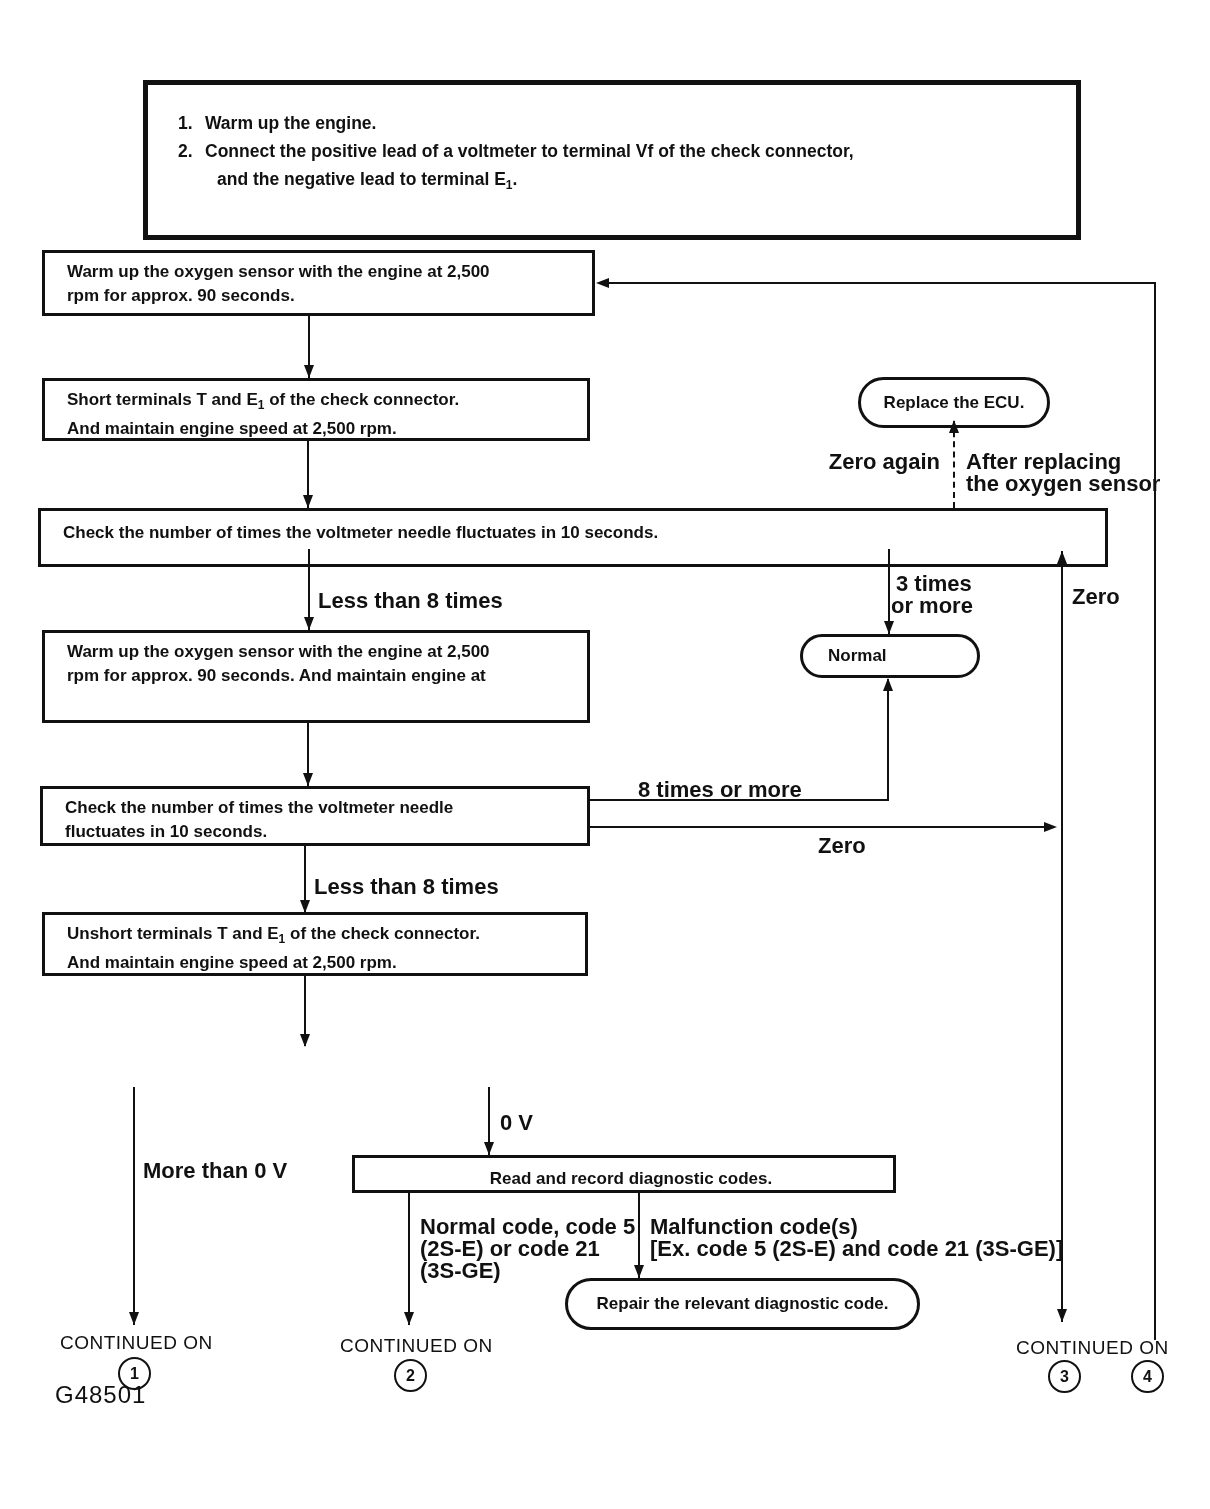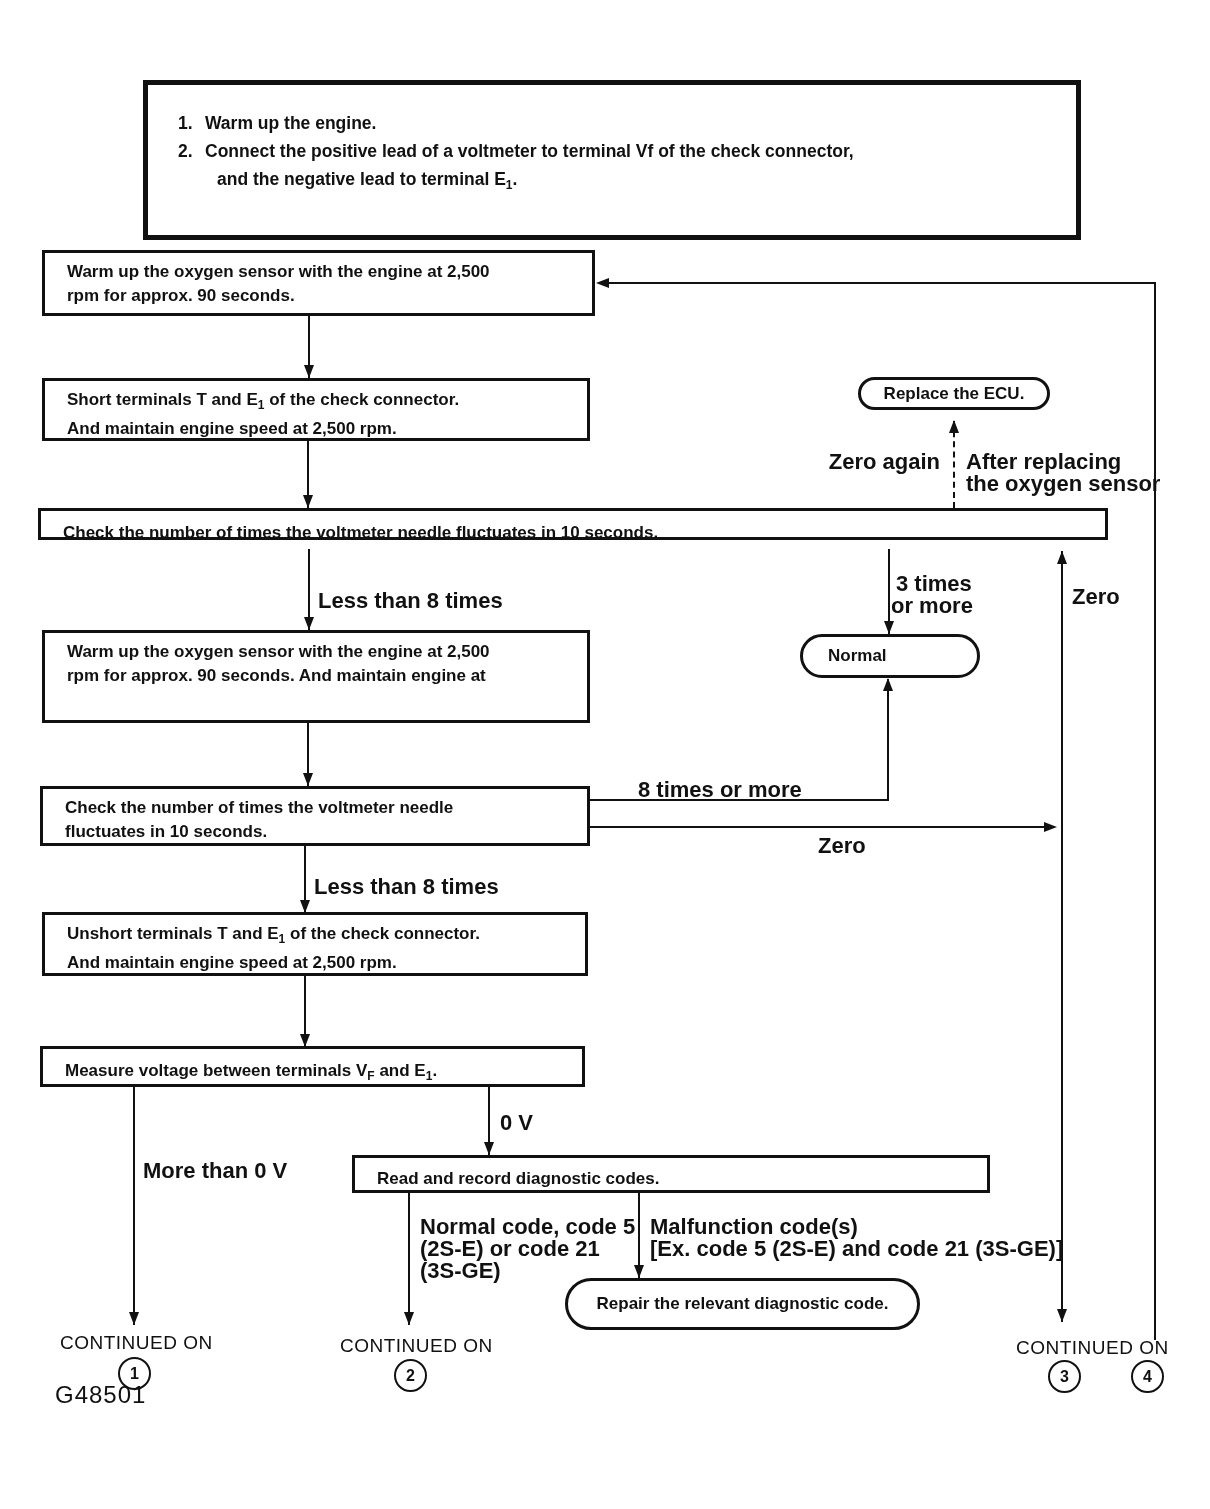--- a/index.html
+++ b/index.html
@@ -54,48 +54,45 @@
   <div class="box" style="left:42px;top:250px;width:553px;height:66px;">
     <div>Warm up the oxygen sensor with the engine at 2,500</div>
     <div>rpm for approx. 90 seconds.</div>
   </div>
 
   <div class="box" style="left:42px;top:378px;width:548px;height:63px;">
     <div><span>Short terminals T and E</span><span class="subsc">1</span><span>  of the check connector.</span></div>
     <div>And maintain engine speed at 2,500 rpm.</div>
   </div>
 
-  <div class="box" style="left:38px;top:508px;width:1070px;height:32px;line-height:30px;">
+  <div class="box" style="left:38px;top:508px;width:1070px;height:59px;line-height:30px;">
     <div>Check the number of times the voltmeter needle fluctuates in 10 seconds.</div>
   </div>
 
   <div class="box" style="left:42px;top:630px;width:548px;height:93px;">
     <div>Warm up the oxygen sensor with the engine at 2,500</div>
     <div>rpm for approx. 90 seconds.  And maintain engine at</div>
   </div>
 
   <div class="box" style="left:40px;top:786px;width:550px;height:60px;">
     <div>Check the number of times the voltmeter needle</div>
     <div>fluctuates in 10 seconds.</div>
   </div>
 
   <div class="box" style="left:42px;top:912px;width:546px;height:64px;">
     <div><span>Unshort terminals T and E</span><span class="subsc">1</span><span>  of the check connector.</span></div>
     <div>And maintain engine speed at 2,500 rpm.</div>
   </div>
 
-  <div class="box" style="left:40px;top:1046px;width:545px;height:41px;line-height:30px;">
-    <div><span>Measure voltage between terminals V</span><span class="subsc">F</span><span> and E</span><span class="subsc">1</span><span>.</span></div>
-  </div>
 
-  <div class="box" style="left:352px;top:1155px;width:638px;height:38px;line-height:27px;">
+  <div class="box" style="left:352px;top:1155px;width:544px;height:38px;line-height:27px;text-align:center;">
     <div>Read and record diagnostic codes.</div>
   </div>
 
-  <div class="oval oval-c" style="left:858px;top:377px;width:192px;height:33px;text-align:right;">
+  <div class="oval oval-c" style="left:858px;top:377px;width:192px;height:51px;text-align:right;">
     <span>Replace the ECU.</span>
   </div>
   <div class="oval oval-c" style="left:565px;top:1278px;width:355px;height:52px;">
     <span>Repair the relevant diagnostic code.</span>
   </div>
   <div class="oval oval-l" style="left:800px;top:634px;width:180px;height:44px;">
     <span>Normal</span>
   </div>
 
   <div class="vline" style="left:308px;top:316px;height:62px;"></div>

